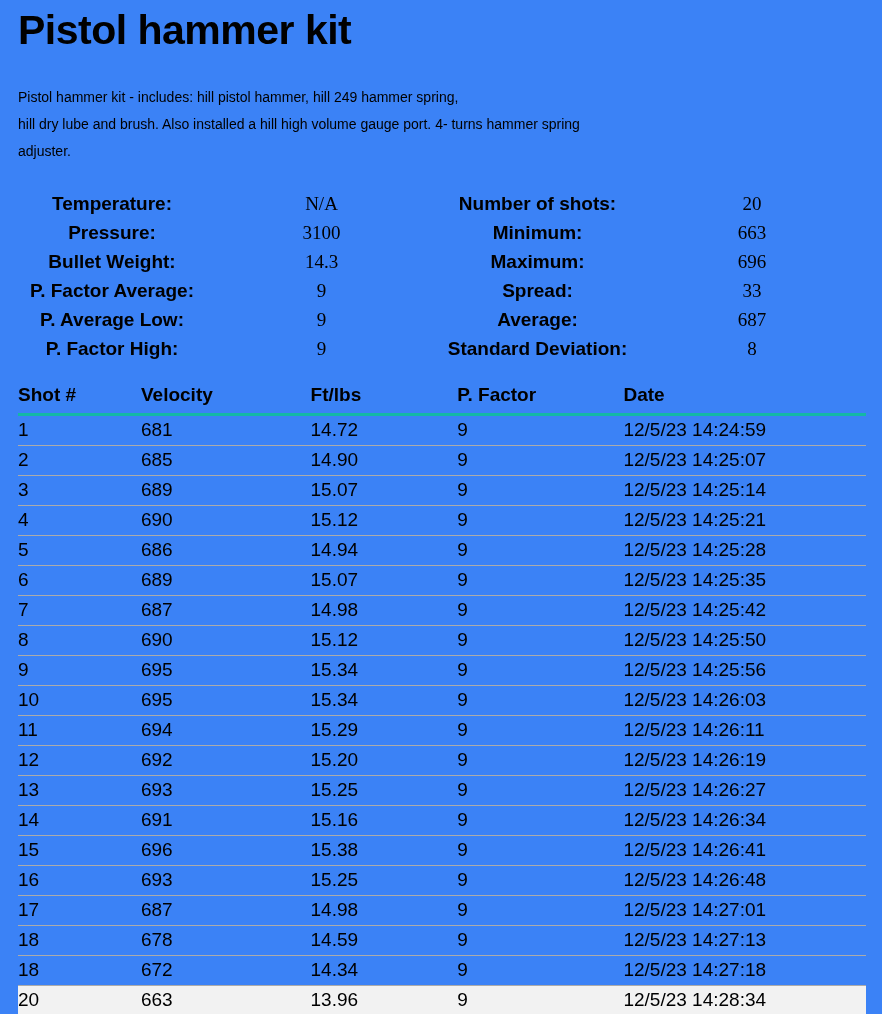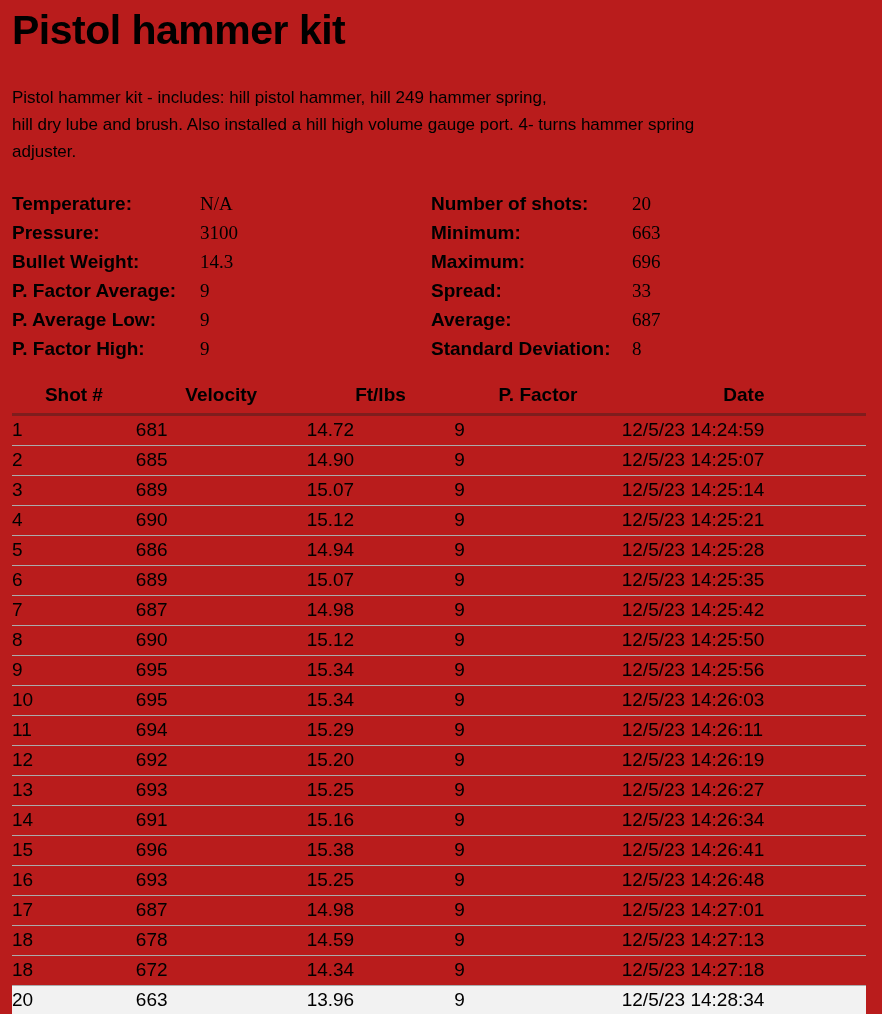--- a/index.html
+++ b/index.html
@@ -7,60 +7,61 @@
     margin: 0; padding: 0;
     background: #ffffff;
     color: #000000;
     font-family: "Liberation Sans", "DejaVu Sans", sans-serif;
   }
   .page {
     position: relative;
     width: 882px;
     height: 1014px;
     overflow: hidden;
-    background: #b91c1c;
-    padding: 8px 16px 0 12px;
+    background: #3b82f6;
+    padding: 8px 16px 0 18px;
   }
   .title {
     font-size: 41px;
     font-weight: bold;
     letter-spacing: -0.5px;
     margin: 0;
     line-height: 1.1;
   }
   .description {
     margin-top: 31px;
-    font-size: 17px;
+    font-size: 14px;
     line-height: 27px;
   }
   .desc-line { white-space: nowrap; }
   .stats {
     display: flex;
     margin-top: 24px;
     font-size: 19px;
+    text-align: center;
   }
   .stats-col-left  { width: 419px; flex: 0 0 419px; }
   .stats-col-right { flex: 1; }
   .stat-row { display: flex; line-height: 29px; }
   .stat-label { font-weight: bold; flex: 0 0 auto; }
   .stats-col-left  .stat-label { width: 188px; }
   .stats-col-right .stat-label { width: 201px; }
   .stat-value { flex: 1; font-family: Liberation Serif, serif; }
   .shots-table-wrap { margin-top: 21px; }
   table.shots {
     width: 100%;
     border-collapse: collapse;
     font-size: 19px;
     table-layout: fixed;
   }
   table.shots th {
-    text-align: center;
+    text-align: left;
     font-weight: bold;
     padding: 0 0 7px 0;
-    border-bottom: 3px solid #7f1d1d;
+    border-bottom: 3px solid #14b8a6;
   }
   table.shots td {
     padding: 3px 0 4px 0;
     height: 29px;
     border-bottom: 1px solid #ababab;
     box-shadow: 0 1px 0 #e9e9e9;
     white-space: nowrap;
     overflow: hidden;
   }
   table.shots th:nth-child(1), table.shots td:nth-child(1) { width: 14.5%; }

